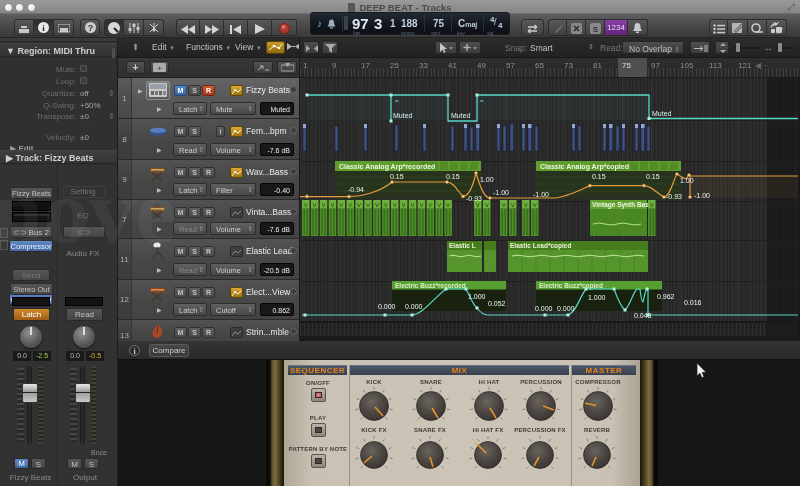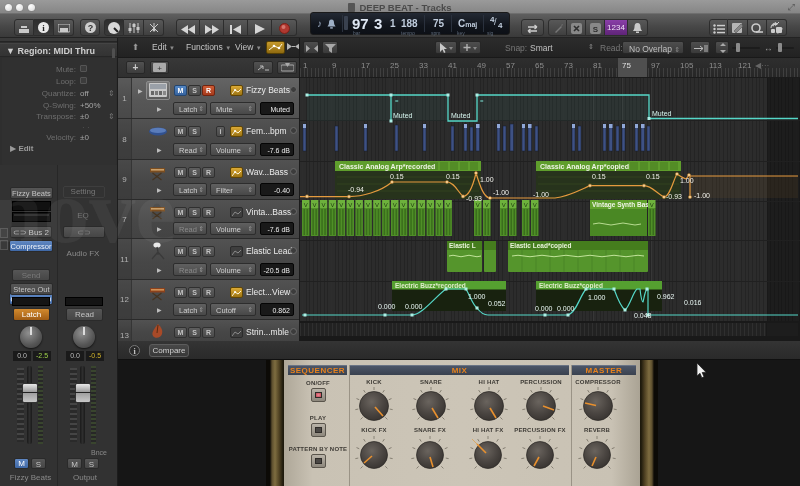--- a/index.html
+++ b/index.html
@@ -220,20 +220,21 @@
       <div class="ival" style="left:108px;top:51px;color:#777;">⇕</div>
  <div class="ilbl" style="top:63px;left:14px;">Q-Swing:</div>
       <div class="ival" style="left:80px;top:63px;">+50%</div>
  <div class="ilbl" style="top:74px;left:14px;">Transpose:</div>
       <div class="ival" style="left:80px;top:74px;">±0</div>
       <div class="ival" style="left:108px;top:74px;color:#777;">⇕</div>
  <div class="ival" style="left:82px;top:85px;color:#555;">·  ·</div>
  <div class="ilbl" style="top:95px;left:14px;">Velocity:</div>
       <div class="ival" style="left:80px;top:95px;">±0</div>
  <div class="abs" style="left:10px;top:106px;font-size:8px;color:#9a9a9a;">▶ <b>Edit</b></div>
+ <div class="ihead" style="top:112px;background:linear-gradient(#3e3e3e,#343434);">▶ Track:  Fizzy Beats</div>
 
  <div class="abs" style="left:0;top:127px;width:118px;height:321px;background:#323232;"></div>
  <div class="abs" style="left:57px;top:127px;width:1px;height:321px;background:#272727;"></div>
  <div class="csbtn" style="left:10px;top:149px;width:43px;font-size:7.5px;">Fizzy Beats</div>
  <div class="abs" style="left:12px;top:163px;width:39px;height:10px;background:#111;border:1px solid #000;"></div>
  <div class="abs" style="left:12px;top:174px;width:39px;height:10px;background:#151515;border:1px solid #000;"></div>
  <div class="abs" style="left:14px;top:176px;width:35px;height:2px;background:#2e2e2e;"></div>
  <div class="csbtn" style="left:10px;top:188px;width:42px;">⊂⊃ Bus 2</div>
  <div class="csbtn blue" style="left:9px;top:202px;width:44px;font-size:7.5px;">Compressor</div>
  <div class="csbtn blue" style="left:9px;top:215px;width:44px;font-size:7.5px;margin-top:40px;">Channel EQ</div>

